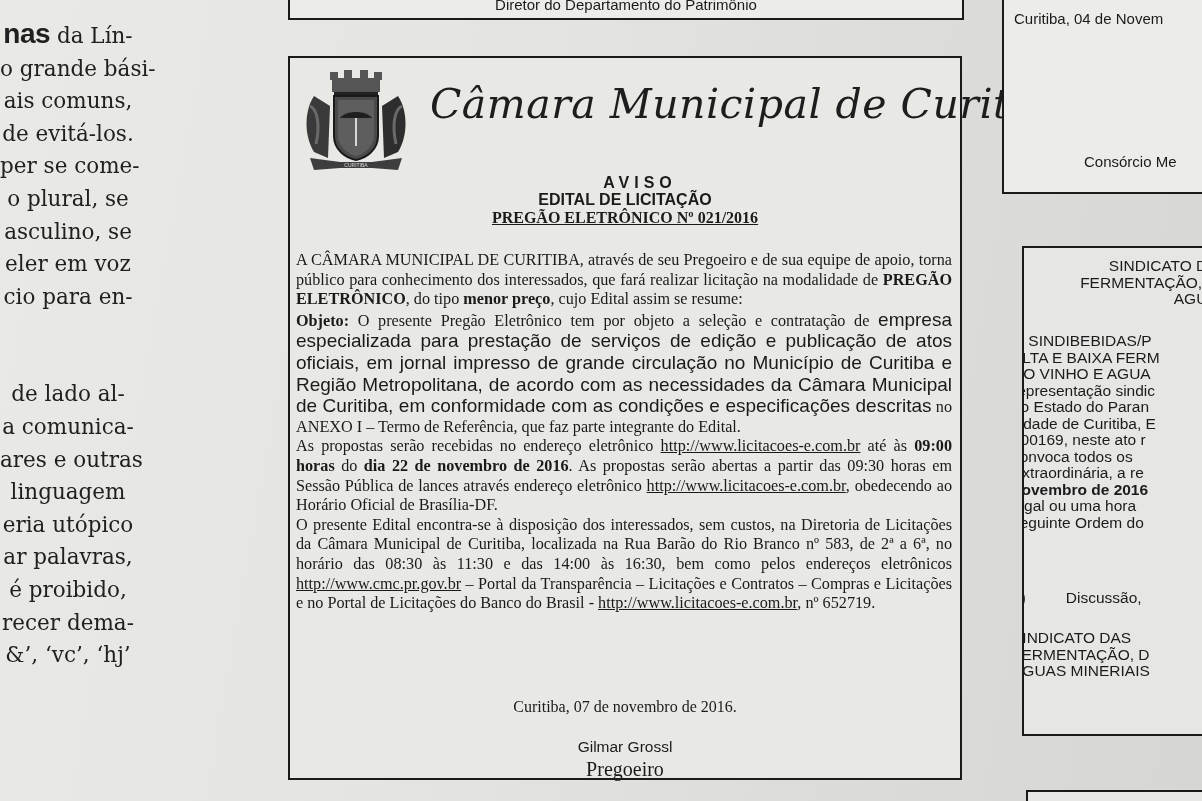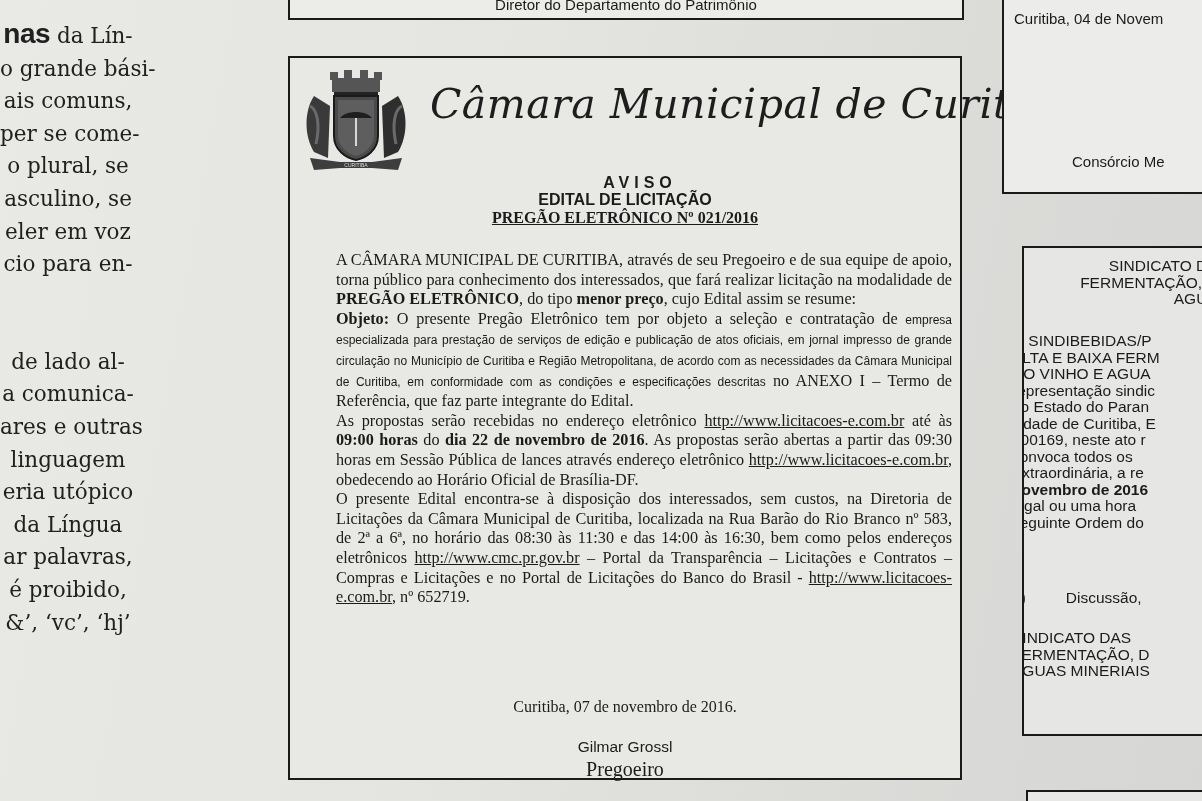--- a/index.html
+++ b/index.html
@@ -39,38 +39,38 @@
     font-size:41px; letter-spacing:0.5px; color:#1d1d1d; white-space:nowrap;
     font-style:italic;
   }
   .heading-block { position:absolute; left:0; right:0; top:116px; text-align:center; }
   .aviso { font-family:"Liberation Sans", sans-serif; font-weight:bold; font-size:16px; letter-spacing:5px; line-height:17px;margin-left:30px; }
   .edital { font-family:"Liberation Sans", sans-serif; font-weight:bold; font-size:16px; line-height:17px; }
   .pregao { font-family:"Liberation Serif", serif; font-weight:bold; font-size:16px; line-height:19px;text-decoration:underline; }
 
   .body-text {
     position:absolute; left:6px; right:8px; top:193px;
-    font-size:16.2px; line-height:19.6px; text-align:justify; color:#1a1a1a;margin-left:40px;
+    font-size:16.2px; line-height:19.6px; text-align:justify; color:#1a1a1a;
   }
   .body-text p { margin:0; }
-  .body-text .sans { font-family:"Liberation Sans", sans-serif; font-size:12px; }
+  .body-text .sans { font-family:"Liberation Sans", sans-serif; font-size:19px; }
   .body-text a { color:#1a1a1a; text-decoration:underline; }
   .sig { position:absolute; left:0; right:0; text-align:center; }
   .sig.place { top:640px; font-size:16px; }
   .sig.name { top:680px; font-family:"Liberation Sans", sans-serif; font-size:15.5px; }
   .sig.role { top:700px; font-size:20px; }
 
   
   .rbox1 {
     position:absolute; left:1002px; top:-4px; width:220px; height:194px;
     border:2px solid #1a1a1a; border-right:none; background:#ececea;
     font-family:"Liberation Sans", sans-serif; font-size:15px;
   }
   .rbox1 .date { position:absolute; left:10px; top:12px; white-space:nowrap; }
-  .rbox1 .org { position:absolute; left:68px; top:155px; white-space:nowrap; }
+  .rbox1 .org { position:absolute; left:80px; top:155px; white-space:nowrap; }
 
   .rbox2 {
     position:absolute; left:1022px; top:246px; width:200px; height:486px;
     border:2px solid #1a1a1a; border-right:none; background:#e6e6e4;
     font-family:"Liberation Sans", sans-serif; font-size:15.5px; line-height:16.5px;
     overflow:hidden;
   }
   .rbox2 .line { display:block; white-space:nowrap; }
   .rbox2 .title { position:absolute; top:10px; right:-4px; text-align:right; }
   .rbox2 .para { position:absolute; top:85px; left:-12px; }
@@ -84,34 +84,35 @@
     border:2px solid #1a1a1a; border-right:none; background:#e8e8e6;
   }
 </style>
 </head>
 <body>
 
 <div class="left-col">
   <span class="line"><span class="kicker">nas</span><span> da Lín-</span></span>
   <span class="line">o grande bási-</span>
   <span class="line">ais comuns,</span>
+  <span class="line">de evitá-los.</span>
   <span class="line">per se come-</span>
   <span class="line">o plural, se</span>
   <span class="line">asculino, se</span>
   <span class="line">eler em voz</span>
   <span class="line">cio para en-</span>
   <div class="gap"></div>
   <span class="line">de lado al-</span>
   <span class="line">a comunica-</span>
   <span class="line">ares e outras</span>
   <span class="line">linguagem</span>
   <span class="line">eria utópico</span>
-  <span class="line">da Língua</span>
   <span class="line">ar palavras,</span>
   <span class="line">é proibido,</span>
+  <span class="line">recer dema-</span>
   <span class="line">&amp;’, ‘vc’, ‘hj’</span>
 </div>
 
 <div class="top-box">
   <span>Diretor do Departamento do Patrimônio</span>
 </div>
 
 <div class="notice">
   <div class="crest">
     <svg width="112" height="110" viewBox="0 0 112 110">

